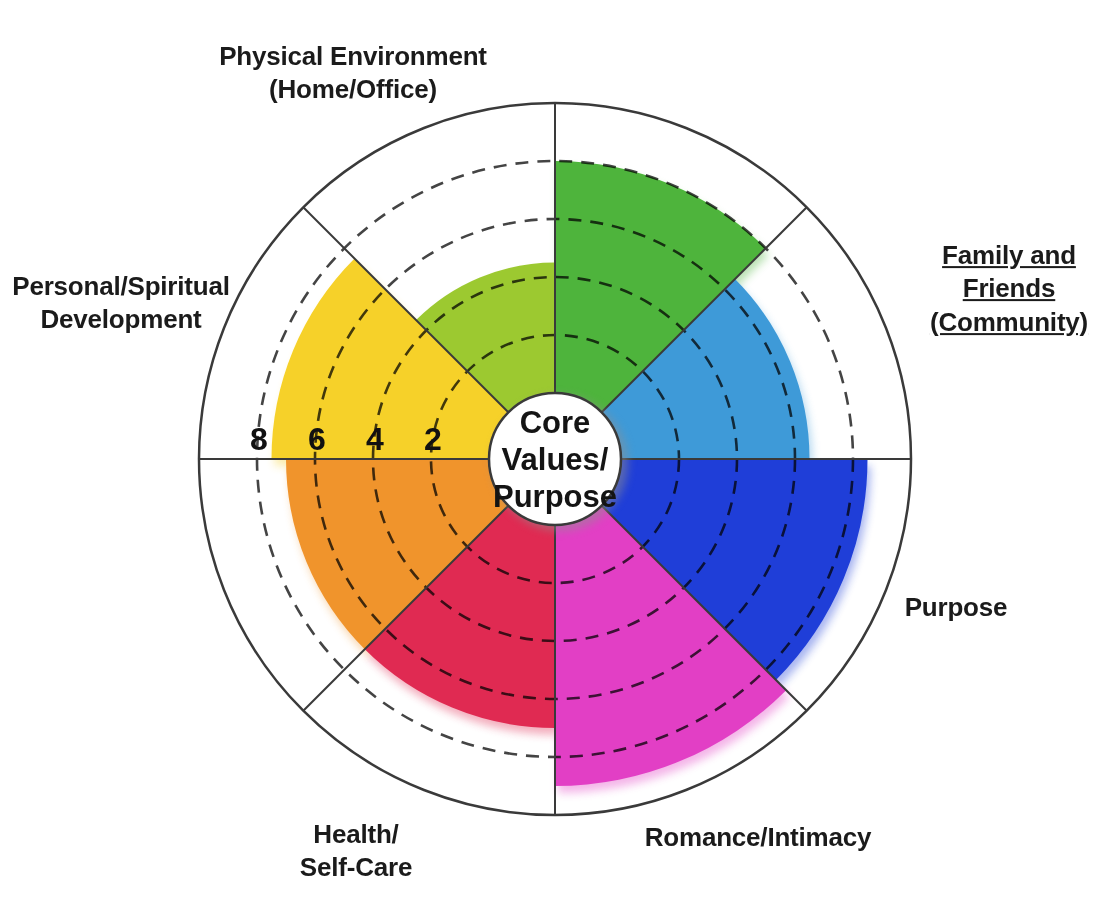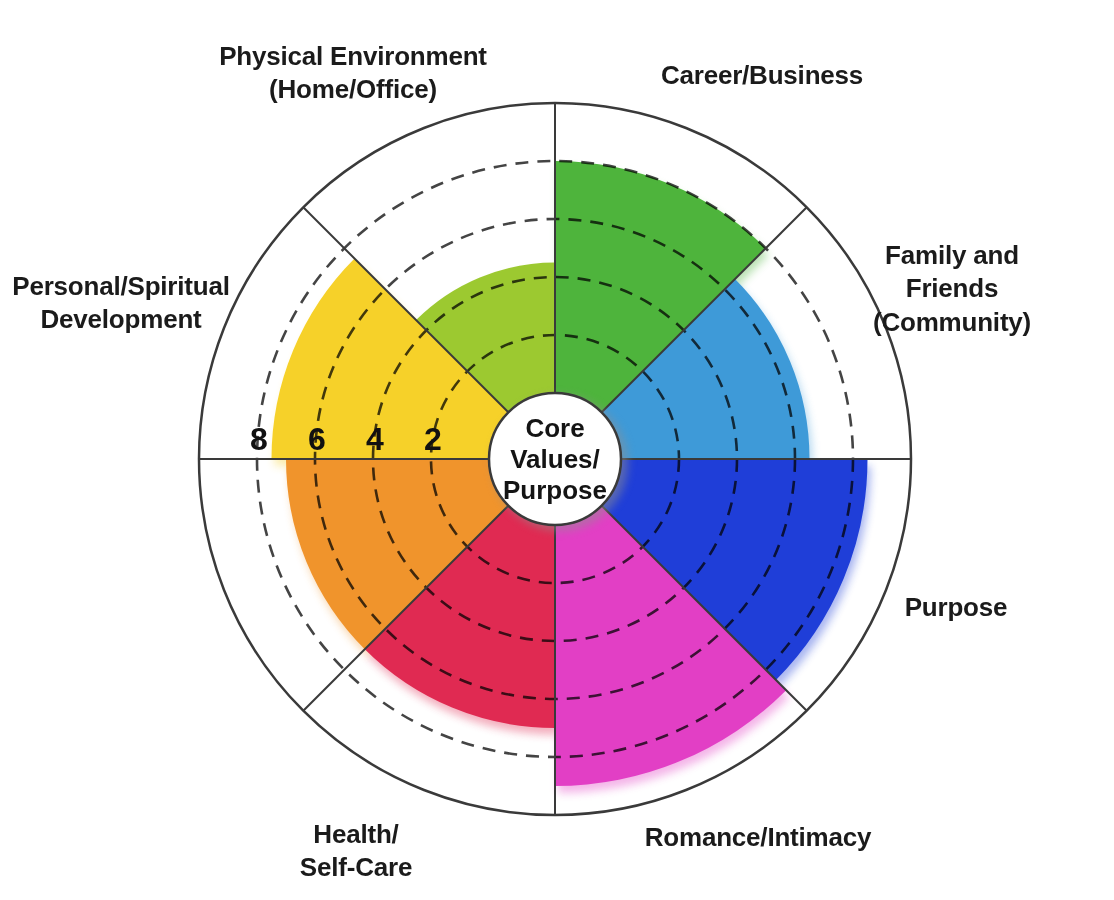--- a/index.html
+++ b/index.html
@@ -8,25 +8,25 @@
     font-family:"Liberation Sans",sans-serif;overflow:hidden;
   }
   .stage svg{position:absolute;left:0;top:0;}
   .seg-label{
     position:absolute;transform:translate(-50%,-50%);
     font-weight:700;font-size:26px;line-height:1.28;color:#1b1b1b;
     white-space:pre-line;text-align:center;letter-spacing:-0.2px;
   }
   .hub-label{
     position:absolute;left:555px;top:460px;transform:translate(-50%,-50%);
-    font-weight:700;font-size:26px;line-height:1.2;color:#141414;
+    font-weight:700;font-size:31px;line-height:1.2;color:#141414;
     white-space:pre-line;text-align:center;
   }
   .lbl-career{left:762px;top:76px;}
-  .lbl-family_friends{left:952px;top:289px;}
+  .lbl-family_friends{left:1009px;top:289px;text-decoration:underline;}
   .lbl-finances{left:956px;top:608px;}
   .lbl-romance{left:758px;top:838px;}
   .lbl-health{left:356px;top:851px;}
   .lbl-social{left:138px;top:614px;}
   .lbl-personal_spiritual{left:121px;top:303px;}
   .lbl-physical_environment{left:353px;top:73px;}
 </style>
 </head>
 <body>
 
@@ -67,21 +67,20 @@
       <line x1="508.3309524416878" y1="412.3309524416879" x2="303.26998589758904" y2="207.26998589758915" stroke="#3a3a3a" stroke-width="2"></line>
       <circle cx="555" cy="459" r="356" fill="none" stroke="#3a3a3a" stroke-width="2.5"></circle>
       <circle cx="560" cy="463" r="68" fill="#8f8f8f" opacity="0.5" filter="url(#soft)"></circle>
       <circle cx="555" cy="459" r="66" fill="#ffffff" stroke="#3a3a3a" stroke-width="2.5"></circle>
       <text x="259" y="450" text-anchor="middle" fill="#111" font-family="&quot;Liberation Sans&quot;, sans-serif" font-size="32" font-weight="bold">8</text>
       <text x="317" y="450" text-anchor="middle" fill="#111" font-family="&quot;Liberation Sans&quot;, sans-serif" font-size="32" font-weight="bold">6</text>
       <text x="375" y="450" text-anchor="middle" fill="#111" font-family="&quot;Liberation Sans&quot;, sans-serif" font-size="32" font-weight="bold">4</text>
       <text x="433" y="450" text-anchor="middle" fill="#111" font-family="&quot;Liberation Sans&quot;, sans-serif" font-size="32" font-weight="bold">2</text>
     </svg>
 
-  <div class="seg-label lbl-career">Career/Business</div>
   <div class="seg-label lbl-family_friends">Family and Friends
 (Community)</div>
   <div class="seg-label lbl-finances">Purpose</div>
   <div class="seg-label lbl-romance">Romance/Intimacy</div>
   <div class="seg-label lbl-health">Health/
 Self-Care</div>
   <div class="seg-label lbl-physical_environment">Physical Environment
 (Home/Office)</div>
   <div class="seg-label lbl-personal_spiritual">Personal/Spiritual
 Development</div>

